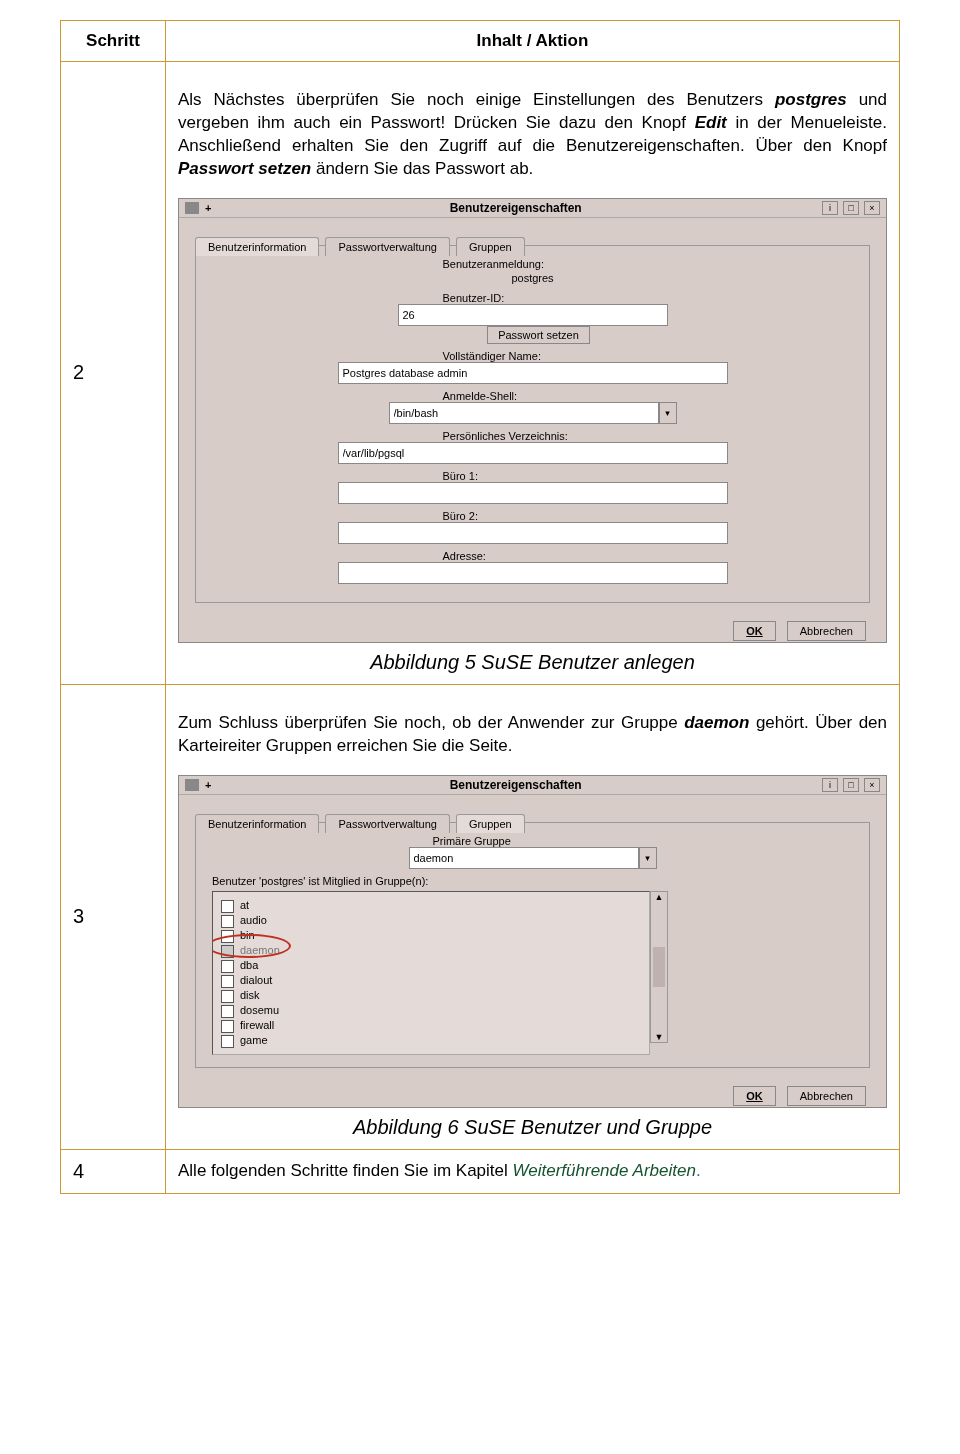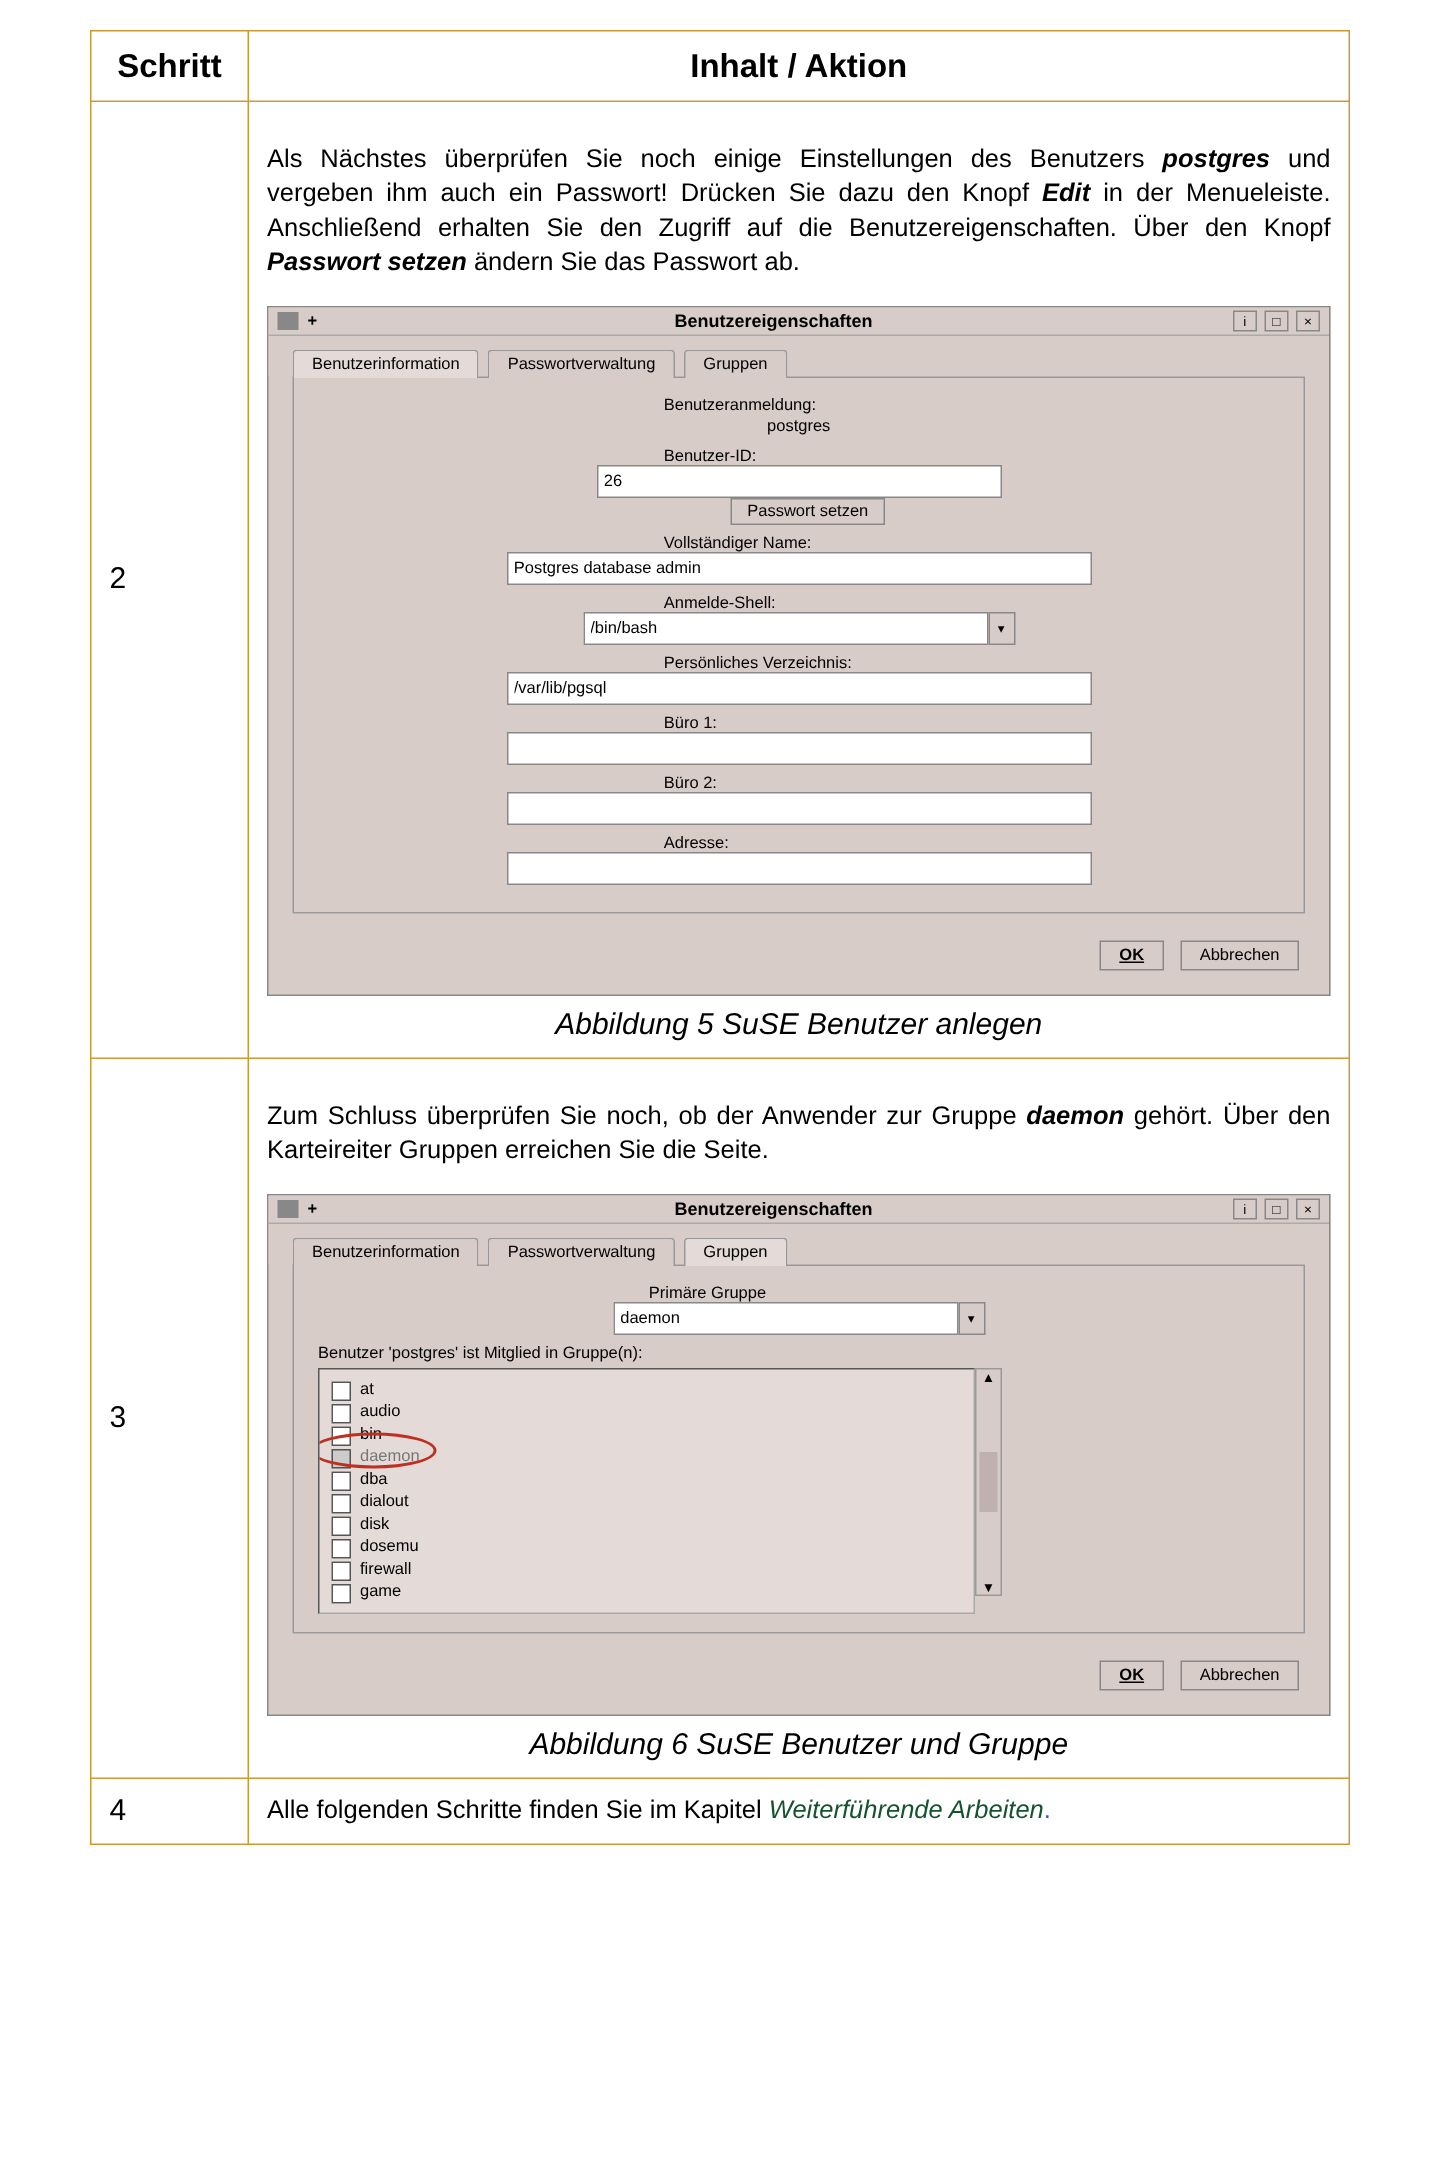--- a/index.html
+++ b/index.html
@@ -24,21 +24,21 @@
     border-collapse: collapse;
   }
   table.outer th, table.outer td {
     border: 1px solid #c93;
     padding: 10px 12px;
     vertical-align: middle;
     text-align: left;
   }
   table.outer th {
     font-weight: bold;
-    font-size: 22px;
+    font-size: 17px;
     text-align: center;
     background: #fff;
   }
   table.outer th.step-col { width: 80px; }
   .step-num {
     text-align: center;
     font-size: 20px;
   }
   .justify {
     text-align: justify;
@@ -99,21 +99,21 @@
     background: #d8ccc9;
   }
   .scr .tab {
     border: 1px solid #999;
     border-bottom: none;
     padding: 3px 12px;
     background: #d8ccc9;
     font-size: 11px;
     border-radius: 3px 3px 0 0;
     position: relative;
-    top: 1px;
+    top: 11px;
   }
   .scr .tab.active { background: #e4dbd9; }
   .scr .tabcontent {
     border: 1px solid #999;
     margin: 0 16px 10px 16px;
     padding: 12px 16px;
     background: #d8ccc9;
   }
   .scr .row {
     display: flex;
@@ -138,21 +138,21 @@
   }
   .scr .row .combo input[type=text] { width: 260px; }
   .scr .row .combo .arrow {
     border: 1px solid #888;
     width: 16px; height: 20px;
     background: #d8ccc9;
     display: flex; align-items: center; justify-content: center;
     font-size: 9px;
   }
   .scr .btnrow {
-    padding: 8px 20px 16px 20px;
+    padding: 8px 20px 1px 20px;
     text-align: right;
   }
   .scr .btn {
     display: inline-block;
     border: 1px solid #888;
     background: #d8ccc9;
     padding: 3px 12px;
     font-size: 11px;
     margin-left: 8px;
   }

